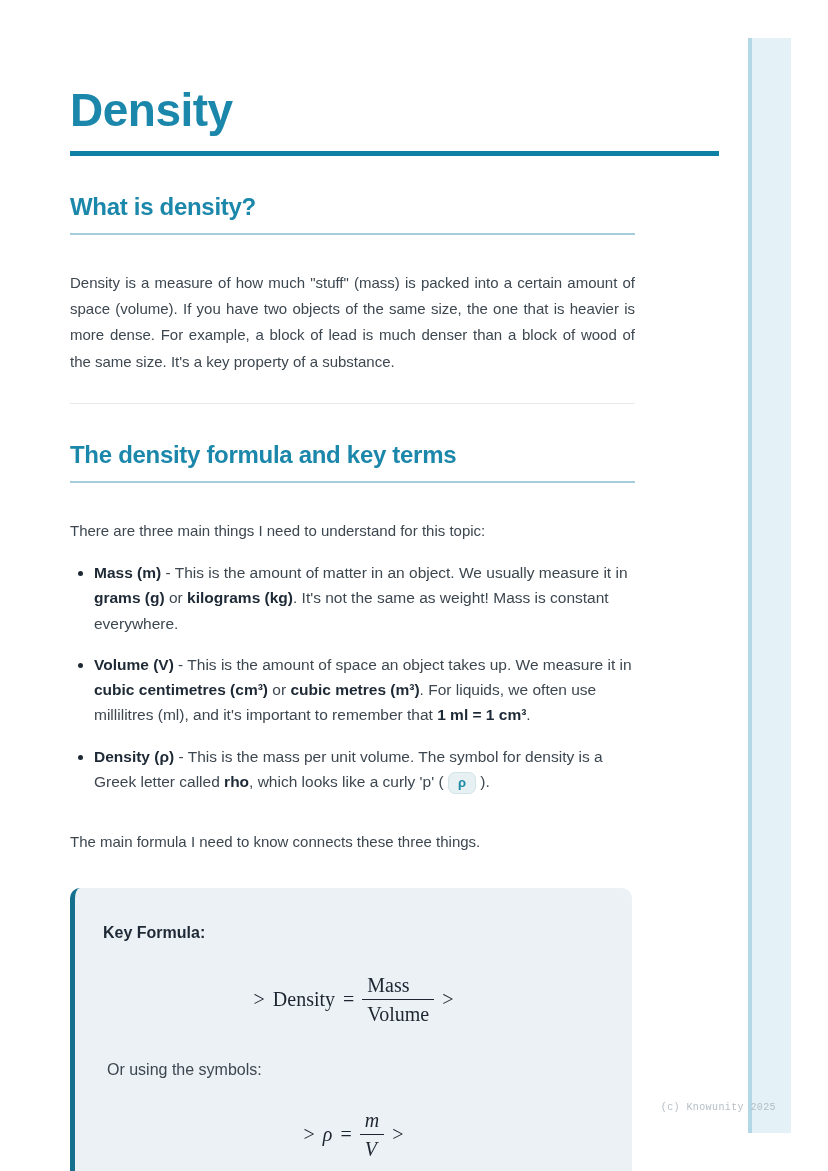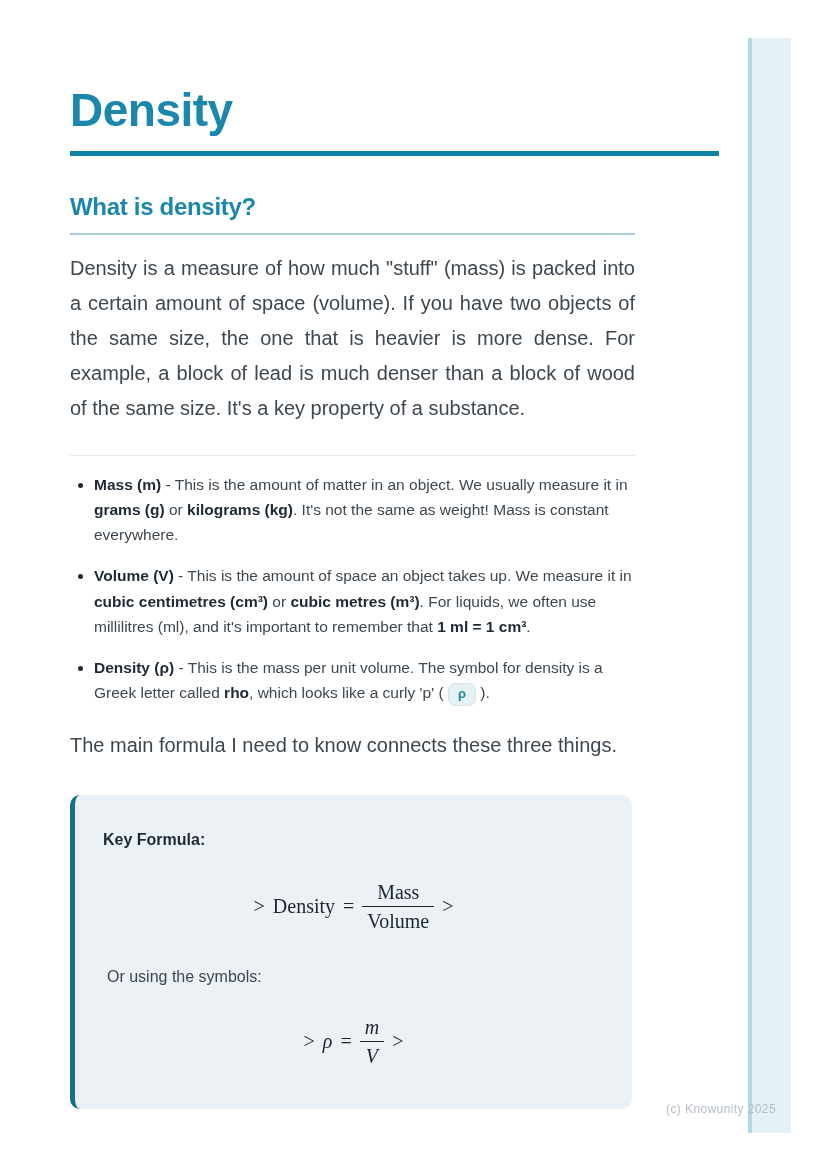--- a/index.html
+++ b/index.html
@@ -21,68 +21,70 @@
   .narrow{width:565px;}
 
   h1.doc-title{margin:70px 0 0;font-size:46px;line-height:1.05;font-weight:bold;
     letter-spacing:-0.5px;color:var(--accent);}
   .title-rule{height:5px;background:var(--accent-strong);margin-top:17px;width:649px;}
 
   h2.section-heading{margin:38px 0 0;font-size:24px;line-height:1.1;font-weight:bold;
     color:var(--accent);letter-spacing:-0.3px;
     padding-bottom:12px;border-bottom:2px solid var(--heading-underline);width:565px;}
 
-  p.body-text{margin:16px 0 0;font-size:20px;line-height:1.76;color:var(--text);}
+  p.body-text{margin:35px 0 0;font-size:15px;line-height:1.76;color:var(--text);}
   p.justified{text-align:justify;}
 
   .divider{border:none;border-top:1px solid var(--divider);margin:28px 0 6px;width:565px;}
 
   ul.term-list{margin:16px 0 22px;padding-left:24px;width:541px;}
   ul.term-list li{margin-bottom:16px;font-size:15.5px;line-height:1.63;color:var(--text);}
   ul.term-list li::marker{color:var(--text-bold);}
   .seg-bold{font-weight:bold;color:var(--text-bold);}
   .chip{display:inline-block;background:var(--chip-bg);border:1px solid var(--chip-border);
     color:var(--chip-text);border-radius:7px;padding:2px 9px 3px;font-size:13px;
     font-weight:bold;line-height:1.2;vertical-align:baseline;}
 
   .formula-box{margin-top:32px;width:562px;box-sizing:border-box;background:var(--box-bg);
     border-left:5px solid var(--box-border);border-radius:10px;padding:36px 28px 34px;}
   .box-label{margin:0;font-size:16px;font-weight:bold;color:var(--text-bold);}
   .box-text{margin:4px;font-size:16px;color:var(--text);}
   .formula{display:flex;justify-content:center;align-items:center;gap:8px;
     margin:32px 0 36px;font-family:"Liberation Serif",serif;font-size:20px;
     color:var(--formula-text);}
-  .formula .fraction{display:inline-block;text-align:center;vertical-align:middle;}
+  .formula .fraction{display:inline-block;text-align:left;vertical-align:middle;}
   .formula .num{display:block;border-bottom:1.5px solid var(--formula-text);padding:0 5px 3px;line-height:1.1;}
   .formula .den{display:block;padding:3px 5px 0;line-height:1.1;}
   .formula.symbols{margin:30px 0 8px;}
   .formula .ital{font-style:italic;}
 
-  .footer-note{position:absolute;top:1102px;right:52px;font-size:12px;
-    letter-spacing:0.4px;color:var(--footer);z-index:3;}
+  .footer-note{position:absolute;top:1102px;right:52px;font-size:10px;
+    letter-spacing:0.4px;color:var(--footer);z-index:3;font-family:Liberation Mono, monospace;}
 </style>
 </head>
 <body>
 
 <div class="page">
 
   <div class="edge-strip"></div>
 
   <main class="content">
 
     <h1 class="doc-title">Density</h1>
     <div class="title-rule"></div>
 
     <section>
       <h2 class="section-heading">What is density?</h2>
       <p class="body-text justified narrow">Density is a measure of how much "stuff" (mass) is packed into a certain amount of space (volume). If you have two objects of the same size, the one that is heavier is more dense. For example, a block of lead is much denser than a block of wood of the same size. It's a key property of a substance.</p>
       <hr class="divider">
     </section>
 
     <section>
+      <h2 class="section-heading">The density formula and key terms</h2>
+      <p class="body-text narrow">There are three main things I need to understand for this topic:</p>
 
       <ul class="term-list">
         <li><span class="seg-bold">Mass (m)</span><span> - This is the amount of matter in an object. We usually measure it in </span><span class="seg-bold">grams (g)</span><span> or </span><span class="seg-bold">kilograms (kg)</span><span>. It's not the same as weight! Mass is constant everywhere.</span></li>
         <li><span class="seg-bold">Volume (V)</span><span> - This is the amount of space an object takes up. We measure it in </span><span class="seg-bold">cubic centimetres (cm³)</span><span> or </span><span class="seg-bold">cubic metres (m³)</span><span>. For liquids, we often use millilitres (ml), and it's important to remember that </span><span class="seg-bold">1 ml = 1 cm³</span><span>.</span></li>
         <li><span class="seg-bold">Density (ρ)</span><span> - This is the mass per unit volume. The symbol for density is a Greek letter called </span><span class="seg-bold">rho</span><span>, which looks like a curly 'p' ( </span><span class="chip">ρ</span><span> ).</span></li>
       </ul>
 
       <p class="body-text narrow">The main formula I need to know connects these three things.</p>
 
       <div class="formula-box">

